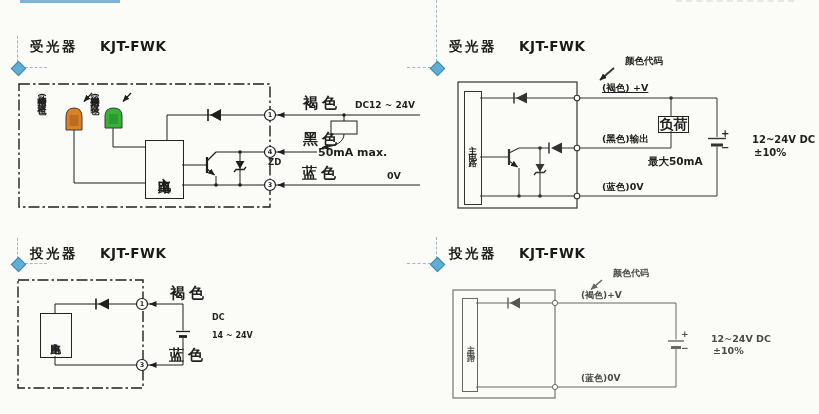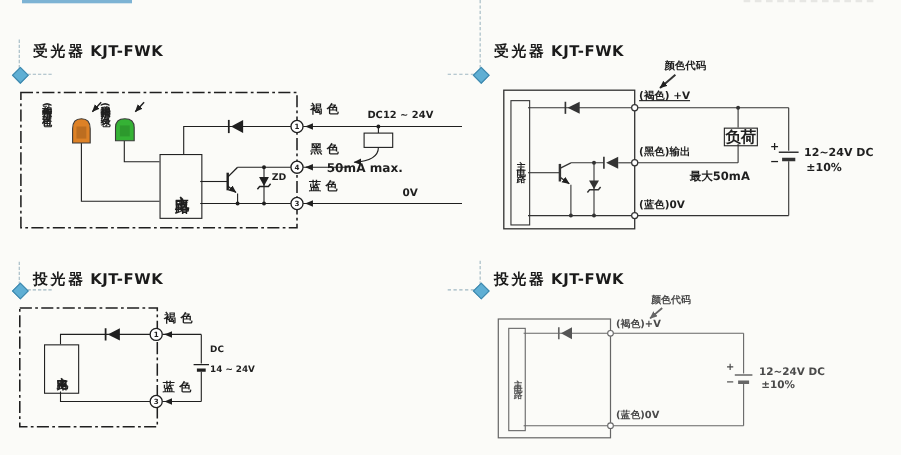--- a/index.html
+++ b/index.html
@@ -1,20 +1,20 @@
 <!DOCTYPE html>
 <html><head>
 <meta charset="utf-8">
 <style>
   html,body{margin:0;padding:0;}
   body{font-family:"DejaVu Sans","Liberation Sans",sans-serif;background:#fff;}
   #stage{position:relative;width:819px;height:414px;background:#fbfbf8;overflow:hidden;}
-  .lbl{position:absolute;white-space:nowrap;color:#1f1f1f;font-weight:600;line-height:1.1;}
-  .big{font-size:11px;font-weight:700;letter-spacing:4px;font-family:Liberation Mono, monospace;}
-  .title{position:absolute;display:flex;gap:4px;align-items:baseline;color:#1a1a1a;font-weight:700;font-size:13.5px;}
+  .lbl{position:absolute;white-space:nowrap;color:#1f1f1f;font-weight:600;line-height:1.1;margin-left:21px;}
+  .big{font-size:15px;font-weight:700;letter-spacing:4px;}
+  .title{position:absolute;display:flex;gap:22px;align-items:baseline;color:#1a1a1a;font-weight:700;font-size:13.5px;}
   .title .cjk{letter-spacing:2.5px;}
   .title .model{letter-spacing:0.5px;}
   .cbox{position:absolute;border:1.5px solid #222;display:flex;align-items:center;justify-content:center;background:transparent;color:#1f1f1f;}
   .vt{writing-mode:vertical-rl;text-orientation:upright;letter-spacing:2px;line-height:1;font-weight:600;}
   .vlbl{position:absolute;writing-mode:vertical-rl;text-orientation:mixed;font-size:9px;letter-spacing:1px;line-height:1;color:#1f1f1f;font-weight:600;}
   .diamond{position:absolute;width:9px;height:9px;transform:rotate(45deg);background:#5fafd4;border:1px solid #3f88ad;}
   .vdash{position:absolute;width:0;border-left:1px dashed #a0b8c2;}
   .hdash{position:absolute;height:0;border-top:1px dashed #a0b8c2;}
   .blueline{position:absolute;left:20px;top:0;width:100px;height:3px;background:#7db3d4;}
   .ghostdash{position:absolute;left:676px;top:0;width:118px;border-top:2px dashed #e7e7e4;}

